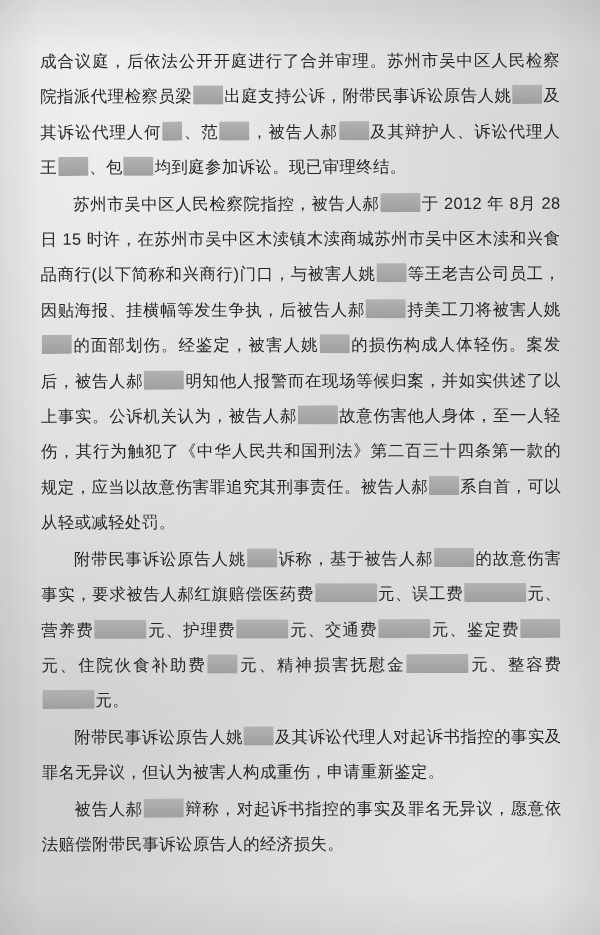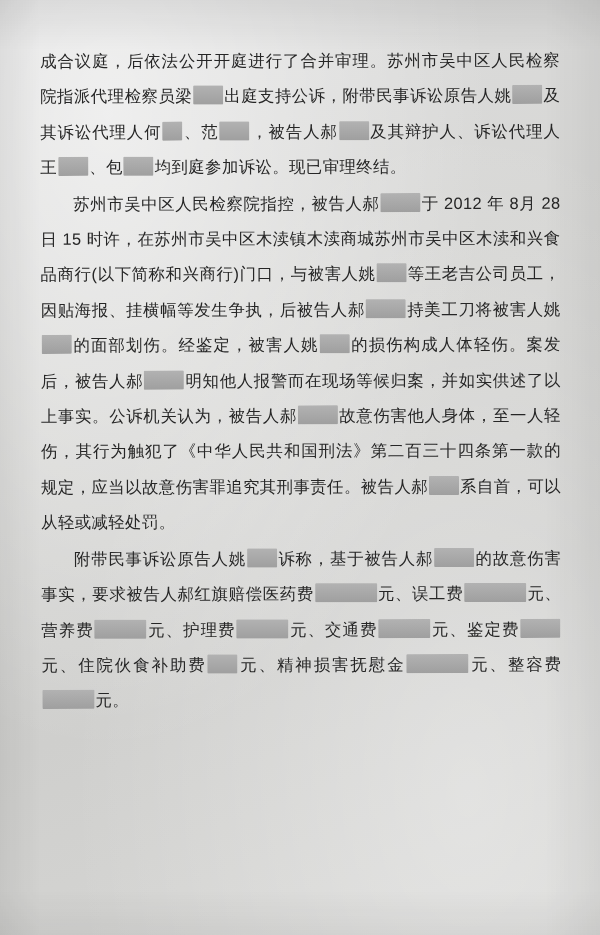--- a/index.html
+++ b/index.html
@@ -71,14 +71,16 @@
   #doc { transform: rotate(-0.12deg); transform-origin: 0 0; }
 </style>
 </head>
 <body>
 
 <div id="page">
   <div id="doc">
       <p class="para"><span>成合议庭，后依法公开开庭进行了合并审理。苏州市吴中区人</span><span>民检察院指派代理检察员梁</span><span class="redact r-md"></span><span>出庭支持公诉，附带民事诉讼原</span><span>告人姚</span><span class="redact r-md"></span><span>及其诉讼代理人何</span><span class="redact r-sm"></span><span>、范</span><span class="redact r-md"></span><span>，被告人郝</span><span class="redact r-md"></span><span>及其辩</span><span>护人、诉讼代理人王</span><span class="redact r-md"></span><span>、包</span><span class="redact r-md"></span><span>均到庭参加诉讼。现已审理终</span><span>结。</span></p>
       <p class="para indent"><span>苏州市吴中区人民检察院指控，被告人郝</span><span class="redact r-lg"></span><span>于 2012 年 8</span><span>月 28 日 15 时许，在苏州市吴中区木渎镇木渎商城苏州市吴中</span><span>区木渎和兴食品商行(以下简称和兴商行)门口，与被害人姚</span><span class="redact r-md"></span><span>等王老吉公司员工，因贴海报、挂横幅等发生争执，后被告人</span><span>郝</span><span class="redact r-lg"></span><span>持美工刀将被害人姚</span><span class="redact r-md"></span><span>的面部划伤。经鉴定，被害人姚</span><span class="redact r-md"></span><span>的损伤构成人体轻伤。案发后，被告人郝</span><span class="redact r-lg"></span><span>明知他人报警</span><span>而在现场等候归案，并如实供述了以上事实。公诉机关认为，</span><span>被告人郝</span><span class="redact r-lg"></span><span>故意伤害他人身体，至一人轻伤，其行为触犯了</span><span>《中华人民共和国刑法》第二百三十四条第一款的规定，应当</span><span>以故意伤害罪追究其刑事责任。被告人郝</span><span class="redact r-md"></span><span>系自首，可以从</span><span>轻或减轻处罚。</span></p>
       <p class="para indent"><span>附带民事诉讼原告人姚</span><span class="redact r-md"></span><span>诉称，基于被告人郝</span><span class="redact r-lg"></span><span>的故意</span><span>伤害事实，要求被告人郝红旗赔偿医药费</span><span class="redact r-xxl"></span><span>元、误工费</span><span class="redact r-xxl"></span><span>元、营养费</span><span class="redact r-xl"></span><span>元、护理费</span><span class="redact r-xl"></span><span>元、交通费</span><span class="redact r-xl"></span><span>元、鉴</span><span>定费</span><span class="redact r-lg"></span><span>元、住院伙食补助费</span><span class="redact r-md"></span><span>元、精神损害抚慰金</span><span class="redact r-xxl"></span><span>元、整容费</span><span class="redact r-xl"></span><span>元。</span></p>
+      <p class="para indent"><span>附带民事诉讼原告人姚</span><span class="redact r-md"></span><span>及其诉讼代理人对起诉书指控</span><span>的事实及罪名无异议，但认为被害人构成重伤，申请重新鉴定。</span></p>
+      <p class="para indent"><span>被告人郝</span><span class="redact r-lg"></span><span>辩称，对起诉书指控的事实及罪名无异议，</span><span>愿意依法赔偿附带民事诉讼原告人的经济损失。</span></p>
     </div>
 </div>
 
 </body></html>

